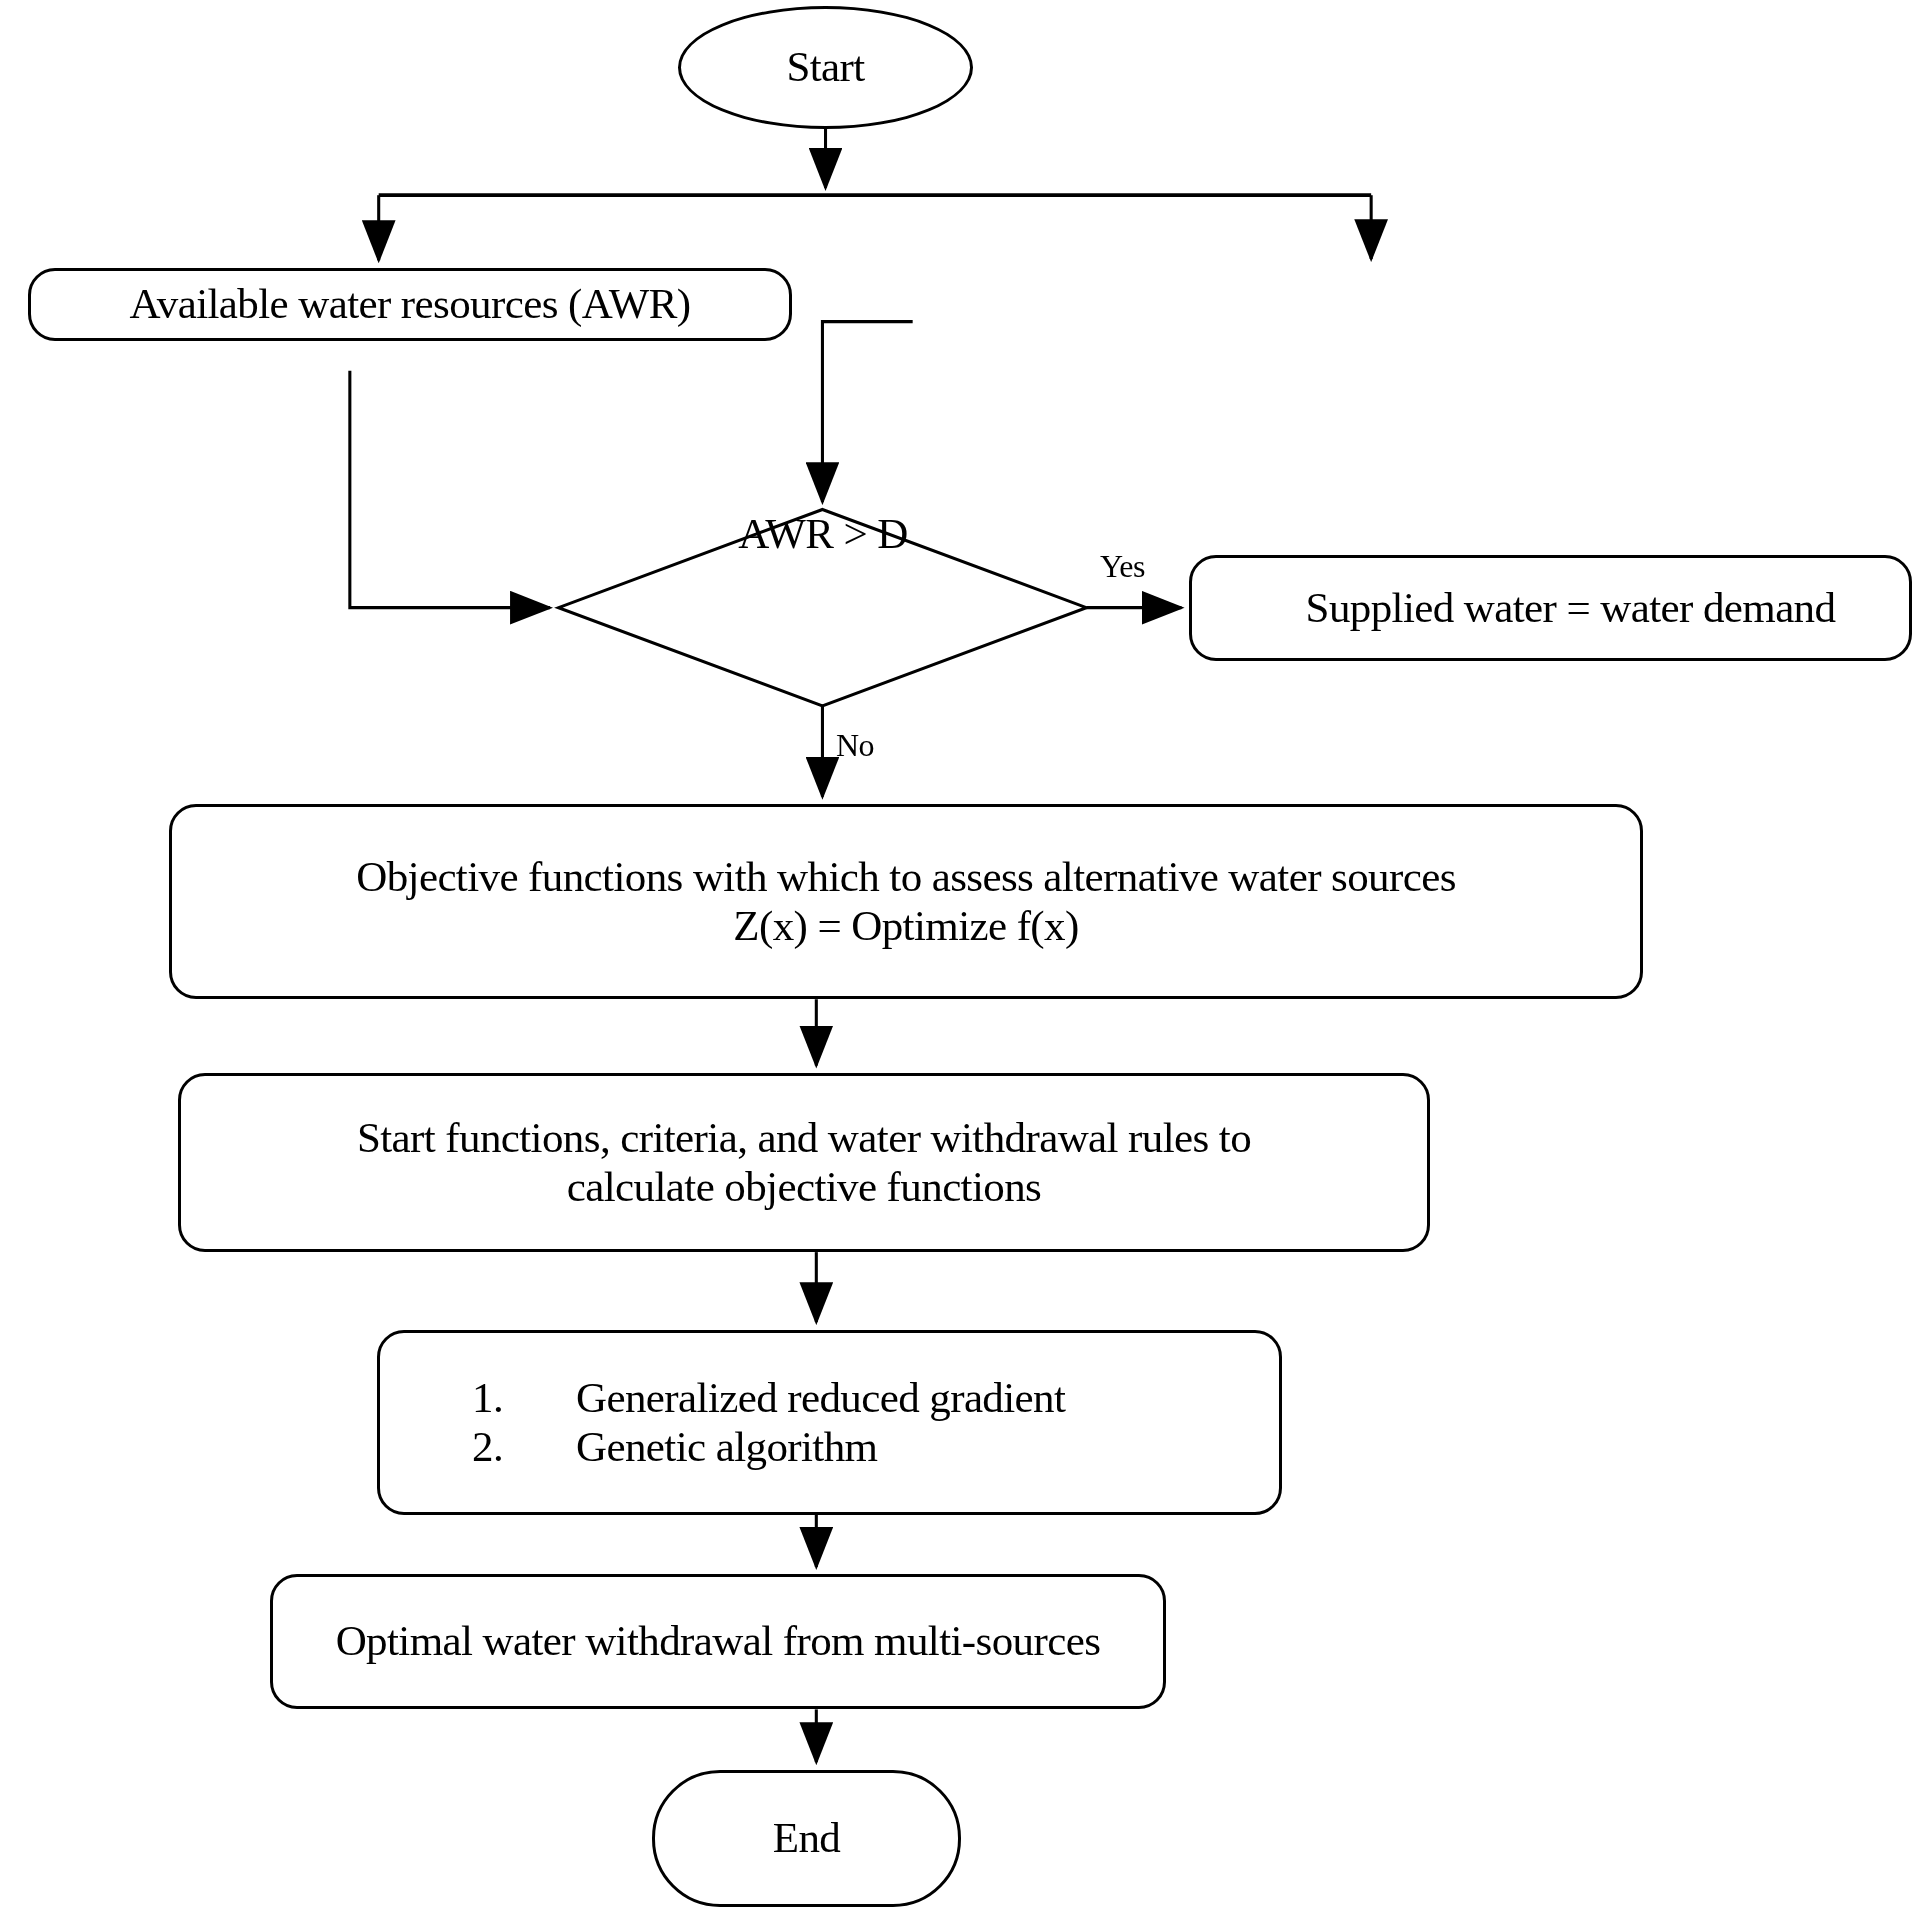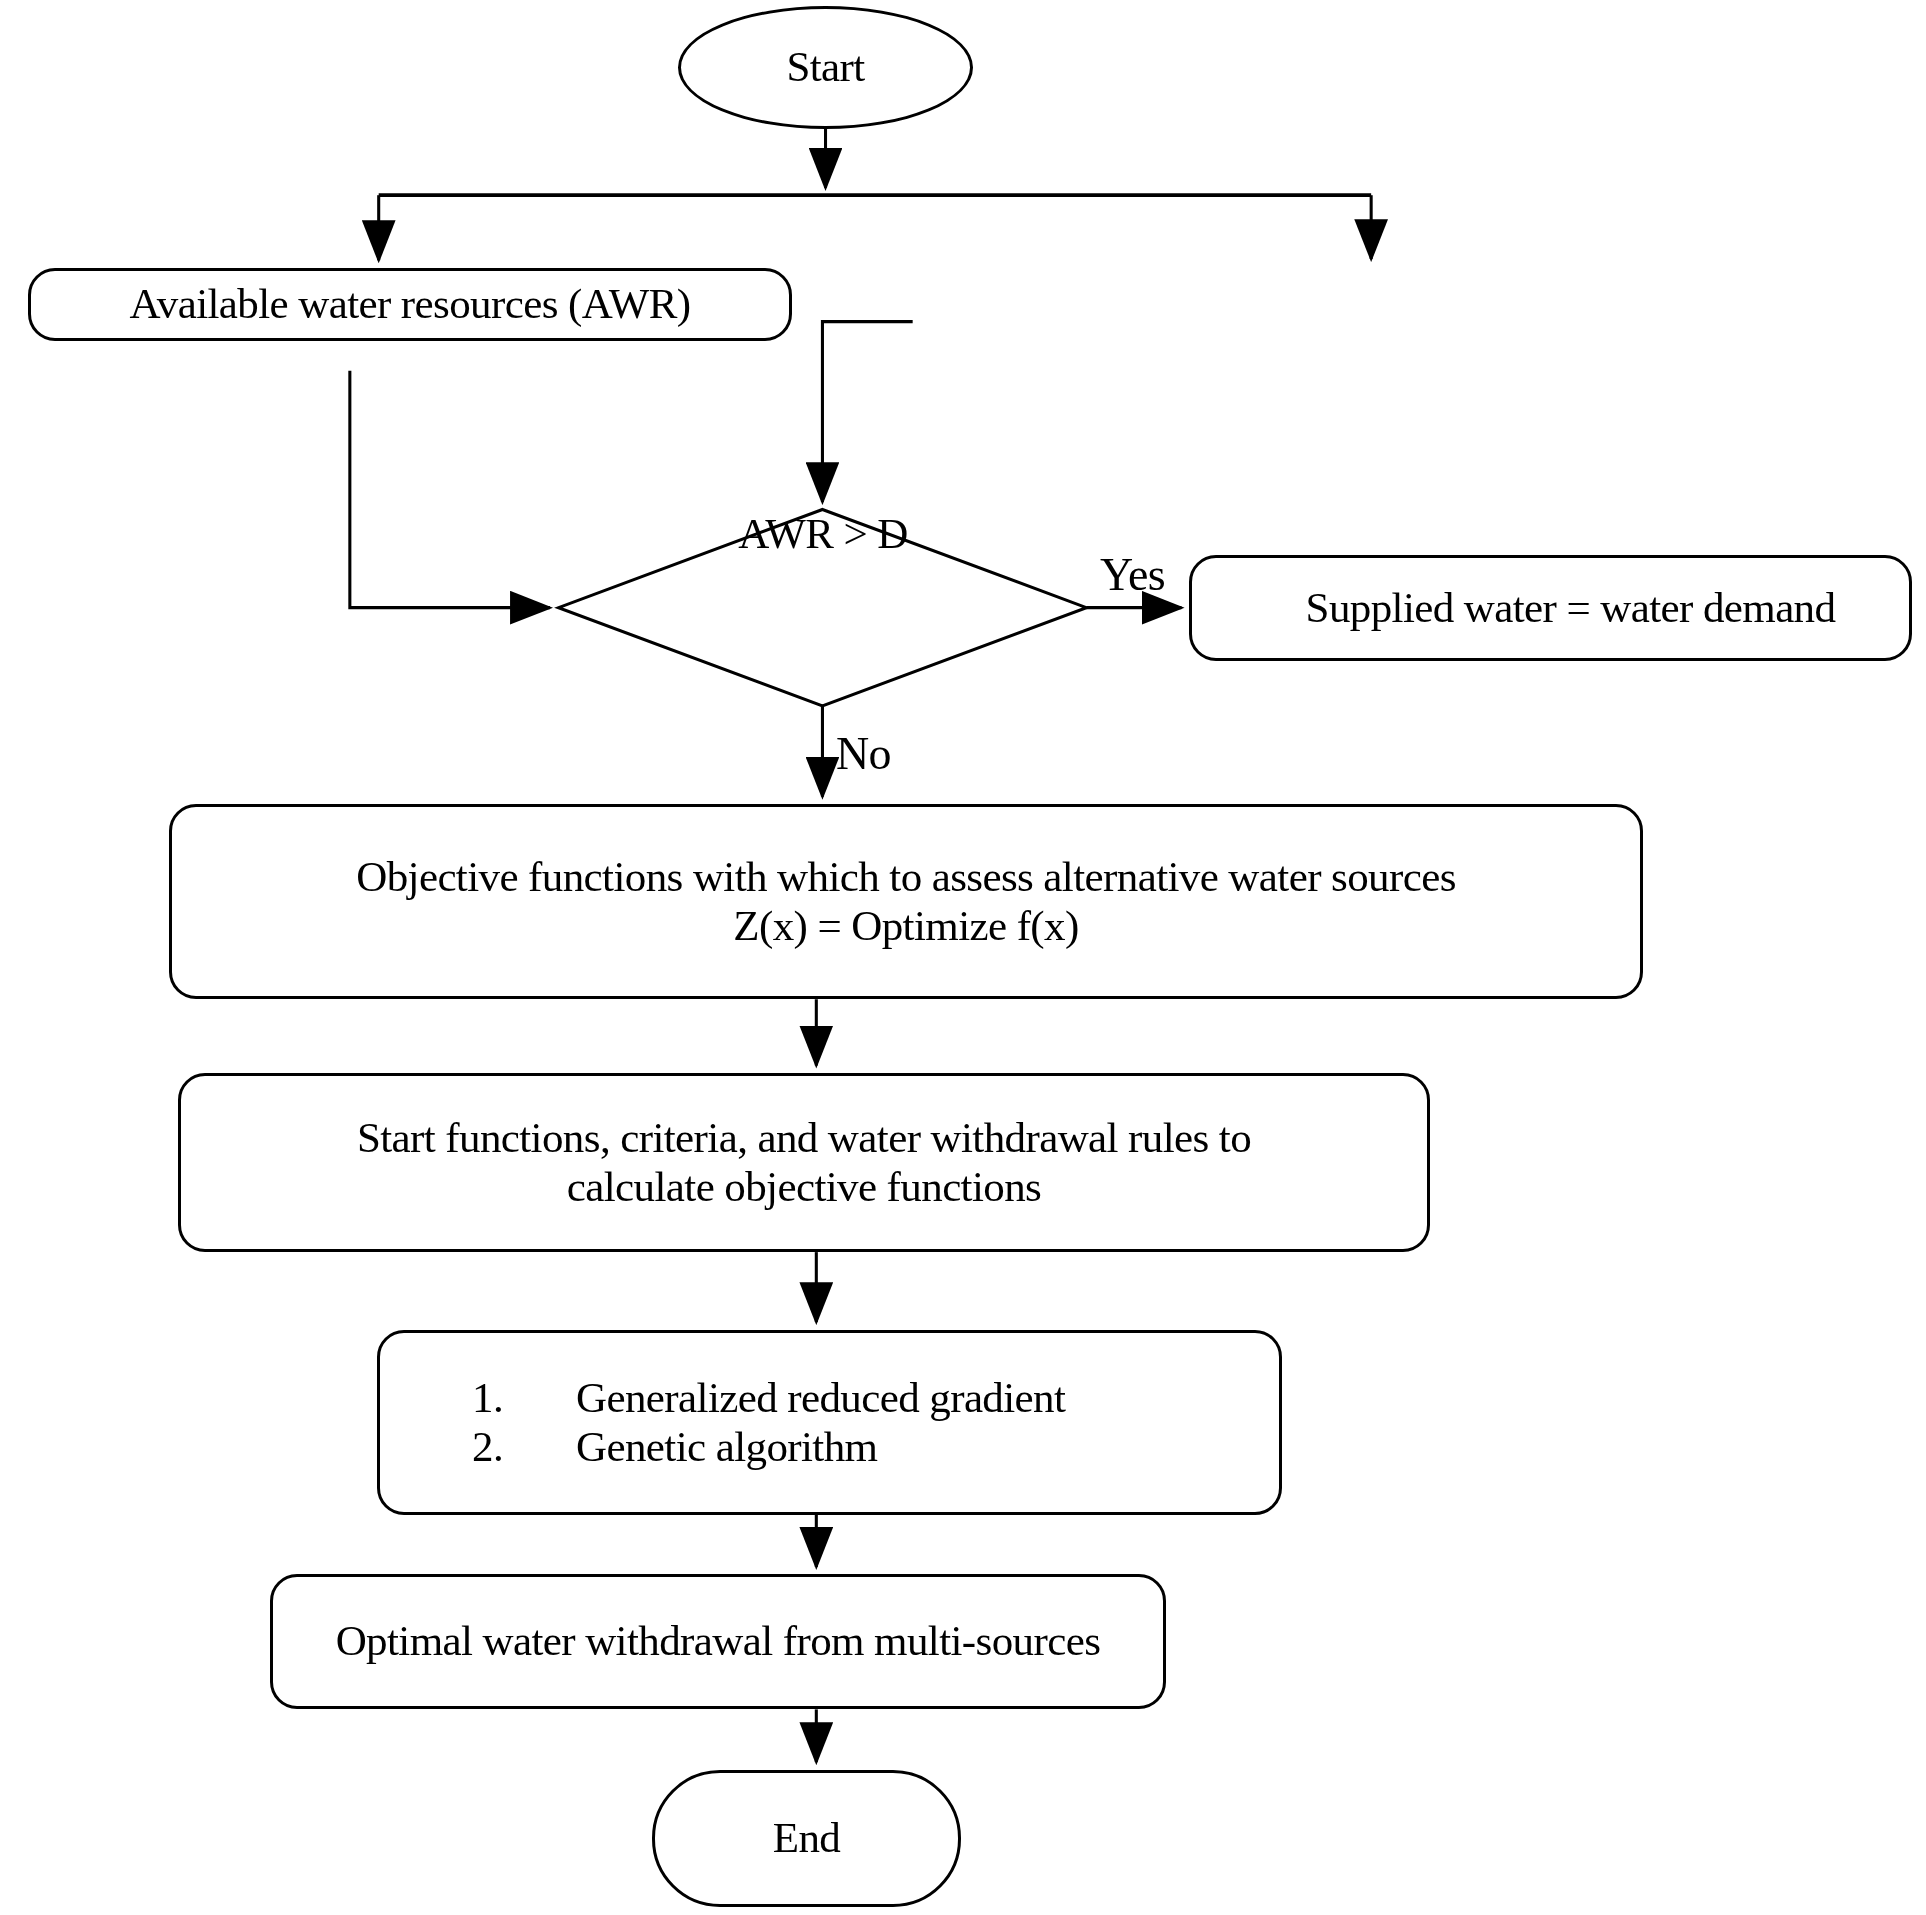--- a/index.html
+++ b/index.html
@@ -30,21 +30,21 @@
     text-align: center;
     font-size: 43px;
     line-height: 1.12;
     letter-spacing: -0.6px;
     z-index: 1;
   }
   .terminator-start { border-radius: 50%; }
   .terminator-end { border-radius: 68px; }
   .edge-label {
     position: absolute;
-    font-size: 46px;
+    font-size: 32px;
     letter-spacing: -0.6px;
     z-index: 2;
     white-space: nowrap;
   }
   .tline { white-space: nowrap; }
   .gap60 { }
   .gap50 { }
   .methods-box {
     align-items: stretch;
     text-align: left;

